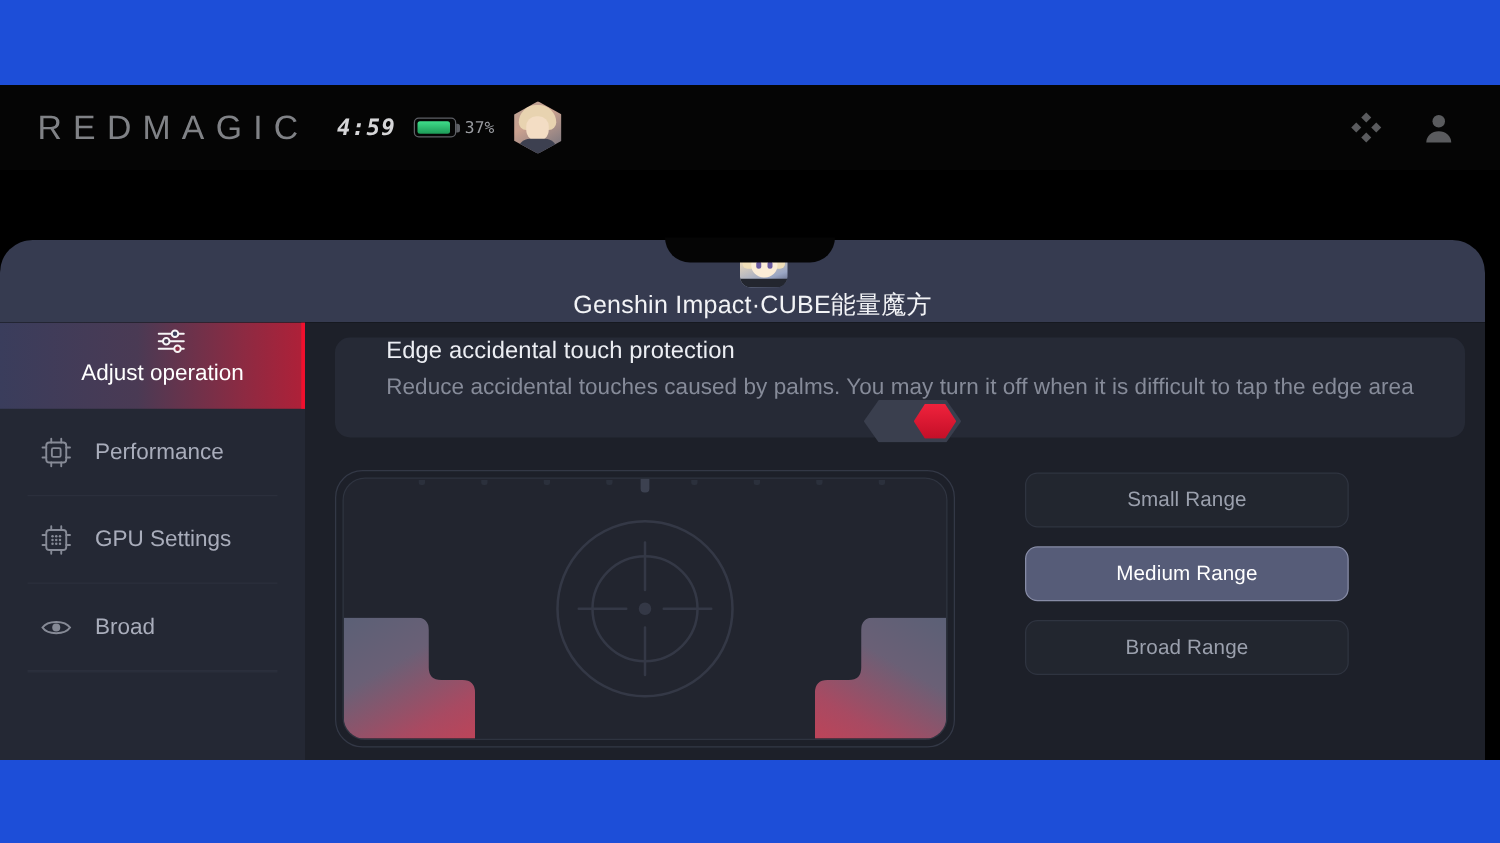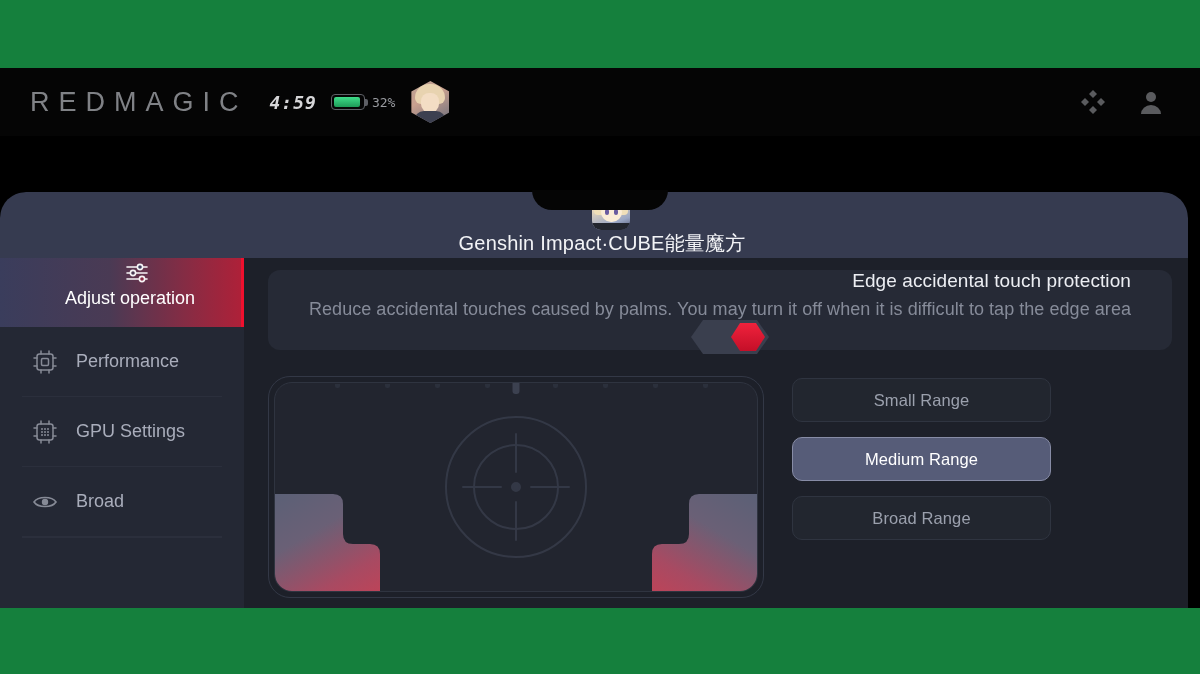--- a/index.html
+++ b/index.html
@@ -7,22 +7,21 @@
     width: 1200px; height: 674px;
     background: #ffffff;
     font-family: "Liberation Sans", sans-serif;
     overflow: hidden;
   }
 
   
   #stage {
     position: relative;
     width: 1200px; height: 674px;
-    background: #15803d;
-    text-align: right;
+    background: #1d4ed8;
   }
 
   
   #phone {
     position: absolute;
     left: 0; top: 68px;
     width: 1200px; height: 540px;
     background: #000000;
     overflow: hidden;
   }
@@ -347,20 +346,21 @@
     width: 259px;
     height: 44px;
     border-radius: 10px;
     background: #22262f;
     border: 1px solid #2f3440;
     color: #9ba0ad;
     font-size: 16.5px;
     display:flex; align-items:center; justify-content:center;
     cursor: pointer;
     letter-spacing:.1px;
+    margin-left:28px;
   }
   .range-btn.selected {
     background: #565c78;
     border: 1px solid #878ca6;
     color: #ffffff;
   }
 
   
 </style>
 </head>
@@ -370,21 +370,21 @@
 
   <div id="phone">
 
     <div id="statusbar">
       <div id="rm-logo">REDMAGIC</div>
       <div id="clock">4:59</div>
       <div class="battery-wrap">
         <div class="battery">
             <div class="fill"></div>
           </div>
-        <div id="battery-pct">32%</div>
+        <div id="battery-pct">37%</div>
       </div>
       <div id="avatar">
         <div class="hair"></div>
           <div class="face"></div>
           <div class="body"></div>
       </div>
       <div id="sb-right">
         <div class="sb-icon">
           <svg width="26" height="26" viewBox="0 0 26 26">
             <g fill="#cfd2d8">

